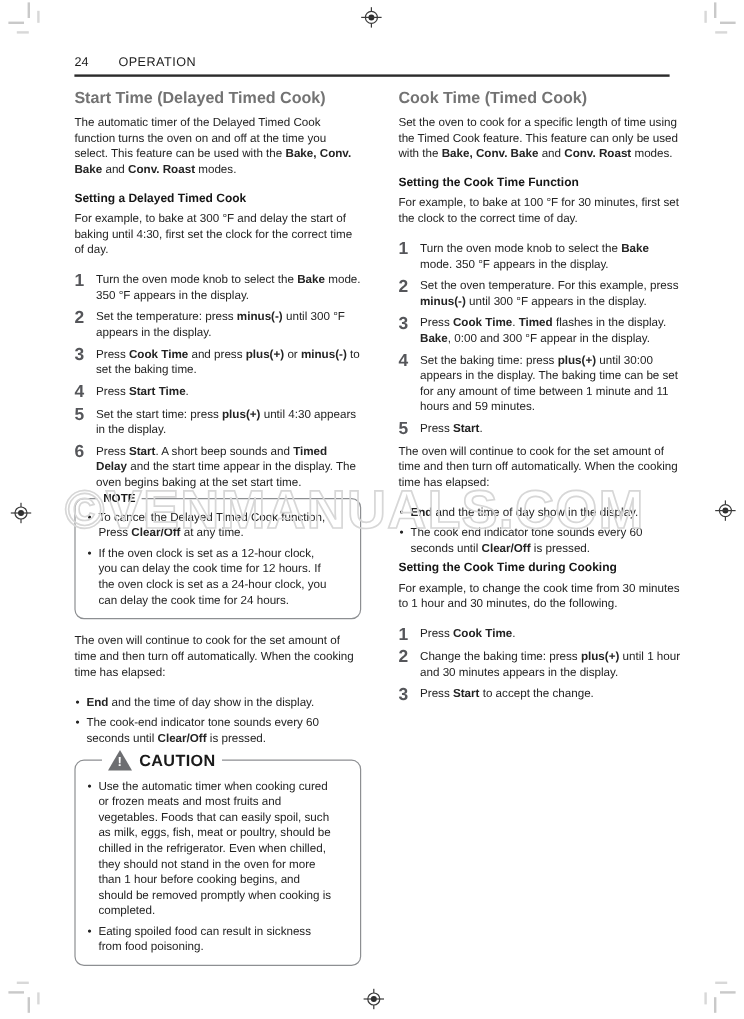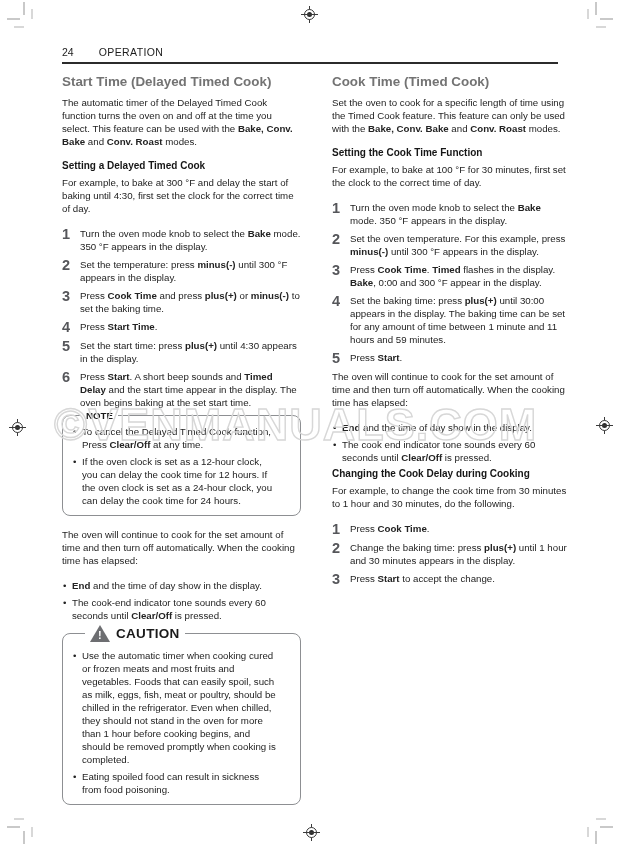--- a/index.html
+++ b/index.html
@@ -192,21 +192,21 @@
         <div class="step">
           <span class="stepnum">5</span>
           <span class="steptext">Press <b>Start</b>.</span>
         </div>
       </div>
       <p>The oven will continue to cook for the set amount of time and then turn off automatically. When the cooking time has elapsed:</p>
       <ul class="bullets">
         <li><b>End</b> and the time of day show in the display.</li>
         <li>The cook end indicator tone sounds every 60 seconds until <b>Clear/Off</b> is pressed.</li>
       </ul>
-      <h2 class="h2">Changing the Cook Delay during Cooking</h2>
+      <h2 class="h2">Setting the Cook Time during Cooking</h2>
       <p>For example, to change the cook time from 30 minutes to 1 hour and 30 minutes, do the following.</p>
       <div class="steps">
         <div class="step">
           <span class="stepnum">1</span>
           <span class="steptext">Press <b>Cook Time</b>.</span>
         </div>
         <div class="step">
           <span class="stepnum">2</span>
           <span class="steptext">Change the baking time: press <b>plus(+)</b> until 1 hour and 30 minutes appears in the display.</span>
         </div>

